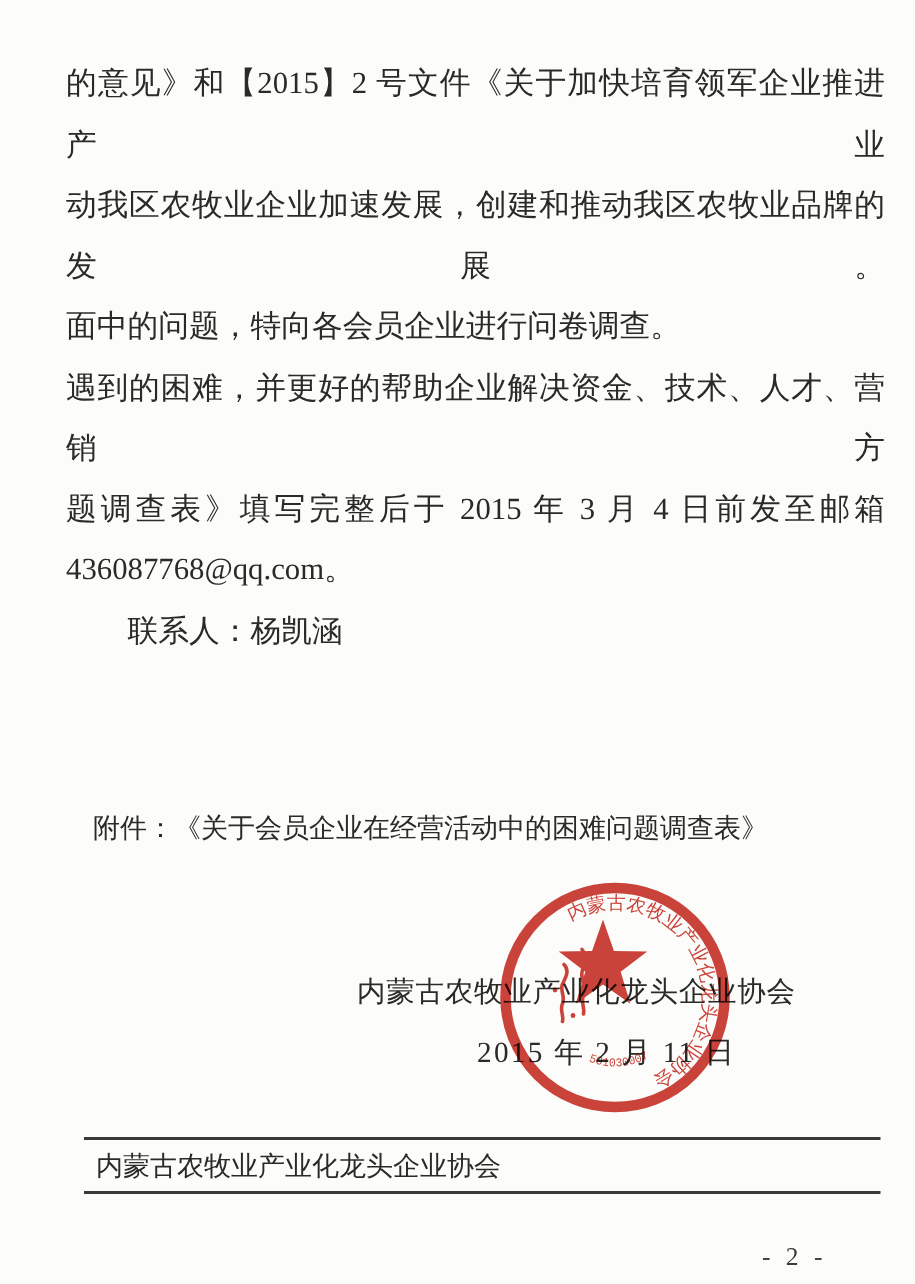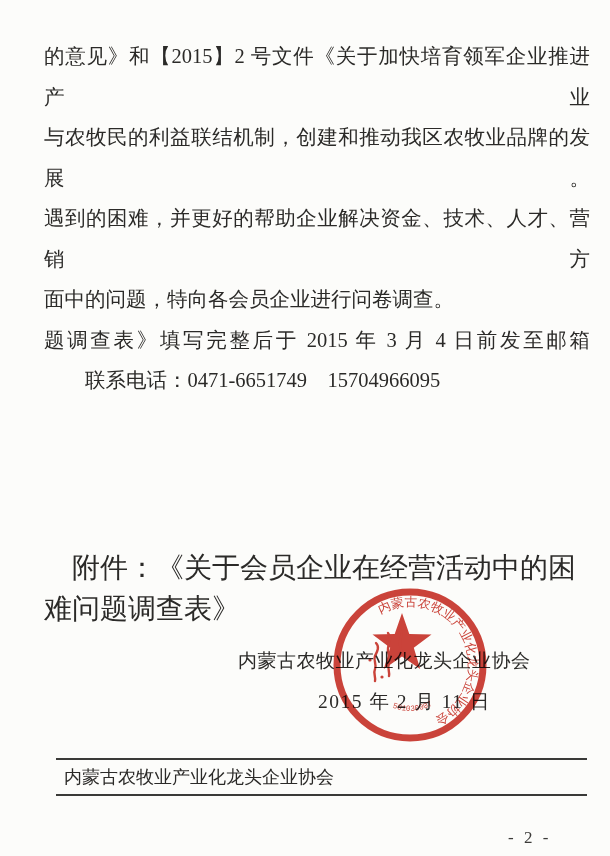--- a/index.html
+++ b/index.html
@@ -9,22 +9,22 @@
     font-family:"Liberation Serif","DejaVu Serif",serif;
     color:#2b2a28;
   }
   .body-text{
     position:absolute;left:44px;top:36px;width:546px;
     font-size:20.5px;line-height:40.5px;
   }
   .ln{white-space:pre-wrap;}
   .j{text-align:justify;text-align-last:justify;text-justify:inter-character;}
   .attachment{
-    position:absolute;left:44px;top:548px;width:546px;
-    font-size:28px;line-height:40.5px;white-space:pre-wrap;
+    position:absolute;left:44px;top:532px;width:546px;
+    font-size:18px;line-height:40.5px;white-space:pre-wrap;
   }
   .sig-org{position:absolute;left:238px;top:648px;font-size:19px;letter-spacing:.5px;}
   .sig-date{position:absolute;left:318px;top:688px;font-size:19.5px;letter-spacing:1.5px;}
   .seal{
     position:absolute;left:330px;top:585px;width:160px;height:160px;
     mix-blend-mode:multiply;opacity:.92;
   }
   .footer{
     position:absolute;left:56px;top:758px;width:495px;height:28px;
     border-top:2px solid #3a3a38;border-bottom:2px solid #3a3a38;
@@ -36,25 +36,26 @@
     font-size:17px;letter-spacing:3px;color:#3c3b39;
   }
 </style>
 </head>
 <body>
 
 <div class="page">
 
   <div class="body-text">
     <div class="ln j">的意见》和【2015】2 号文件《关于加快培育领军企业推进产业</div>
-    <div class="ln j">与农牧民的利益联结机制，创建和推动我区农牧业品牌的发展。</div>
+    <div class="ln j">动我区农牧业企业加速发展，创建和推动我区农牧业品牌的发展。</div>
+    <div class="ln">面中的问题，特向各会员企业进行问卷调查。</div>
     <div class="ln j">遇到的困难，并更好的帮助企业解决资金、技术、人才、营销方</div>
-    <div class="ln">面中的问题，特向各会员企业进行问卷调查。</div>
     <div class="ln j">题调查表》填写完整后于 2015 年 3 月 4 日前发至邮箱</div>
-    <div class="ln">　　联系电话：0471-6651749    15704966095</div>
+    <div class="ln">436087768@qq.com。</div>
+    <div class="ln">　　联系人：杨凯涵</div>
   </div>
 
   <div class="attachment">　附件：《关于会员企业在经营活动中的困难问题调查表》</div>
 
   <div class="sig-org">内蒙古农牧业产业化龙头企业协会</div>
   <div class="sig-date">2015 年 2 月 11 日</div>
 
   <svg class="seal" width="160" height="160" viewBox="0 0 160 160" aria-hidden="true">
     <defs>
       <path id="arcOrg" d="M50.5,28.9 A59,59 0 1 1 95.3,137" fill="none"></path>

